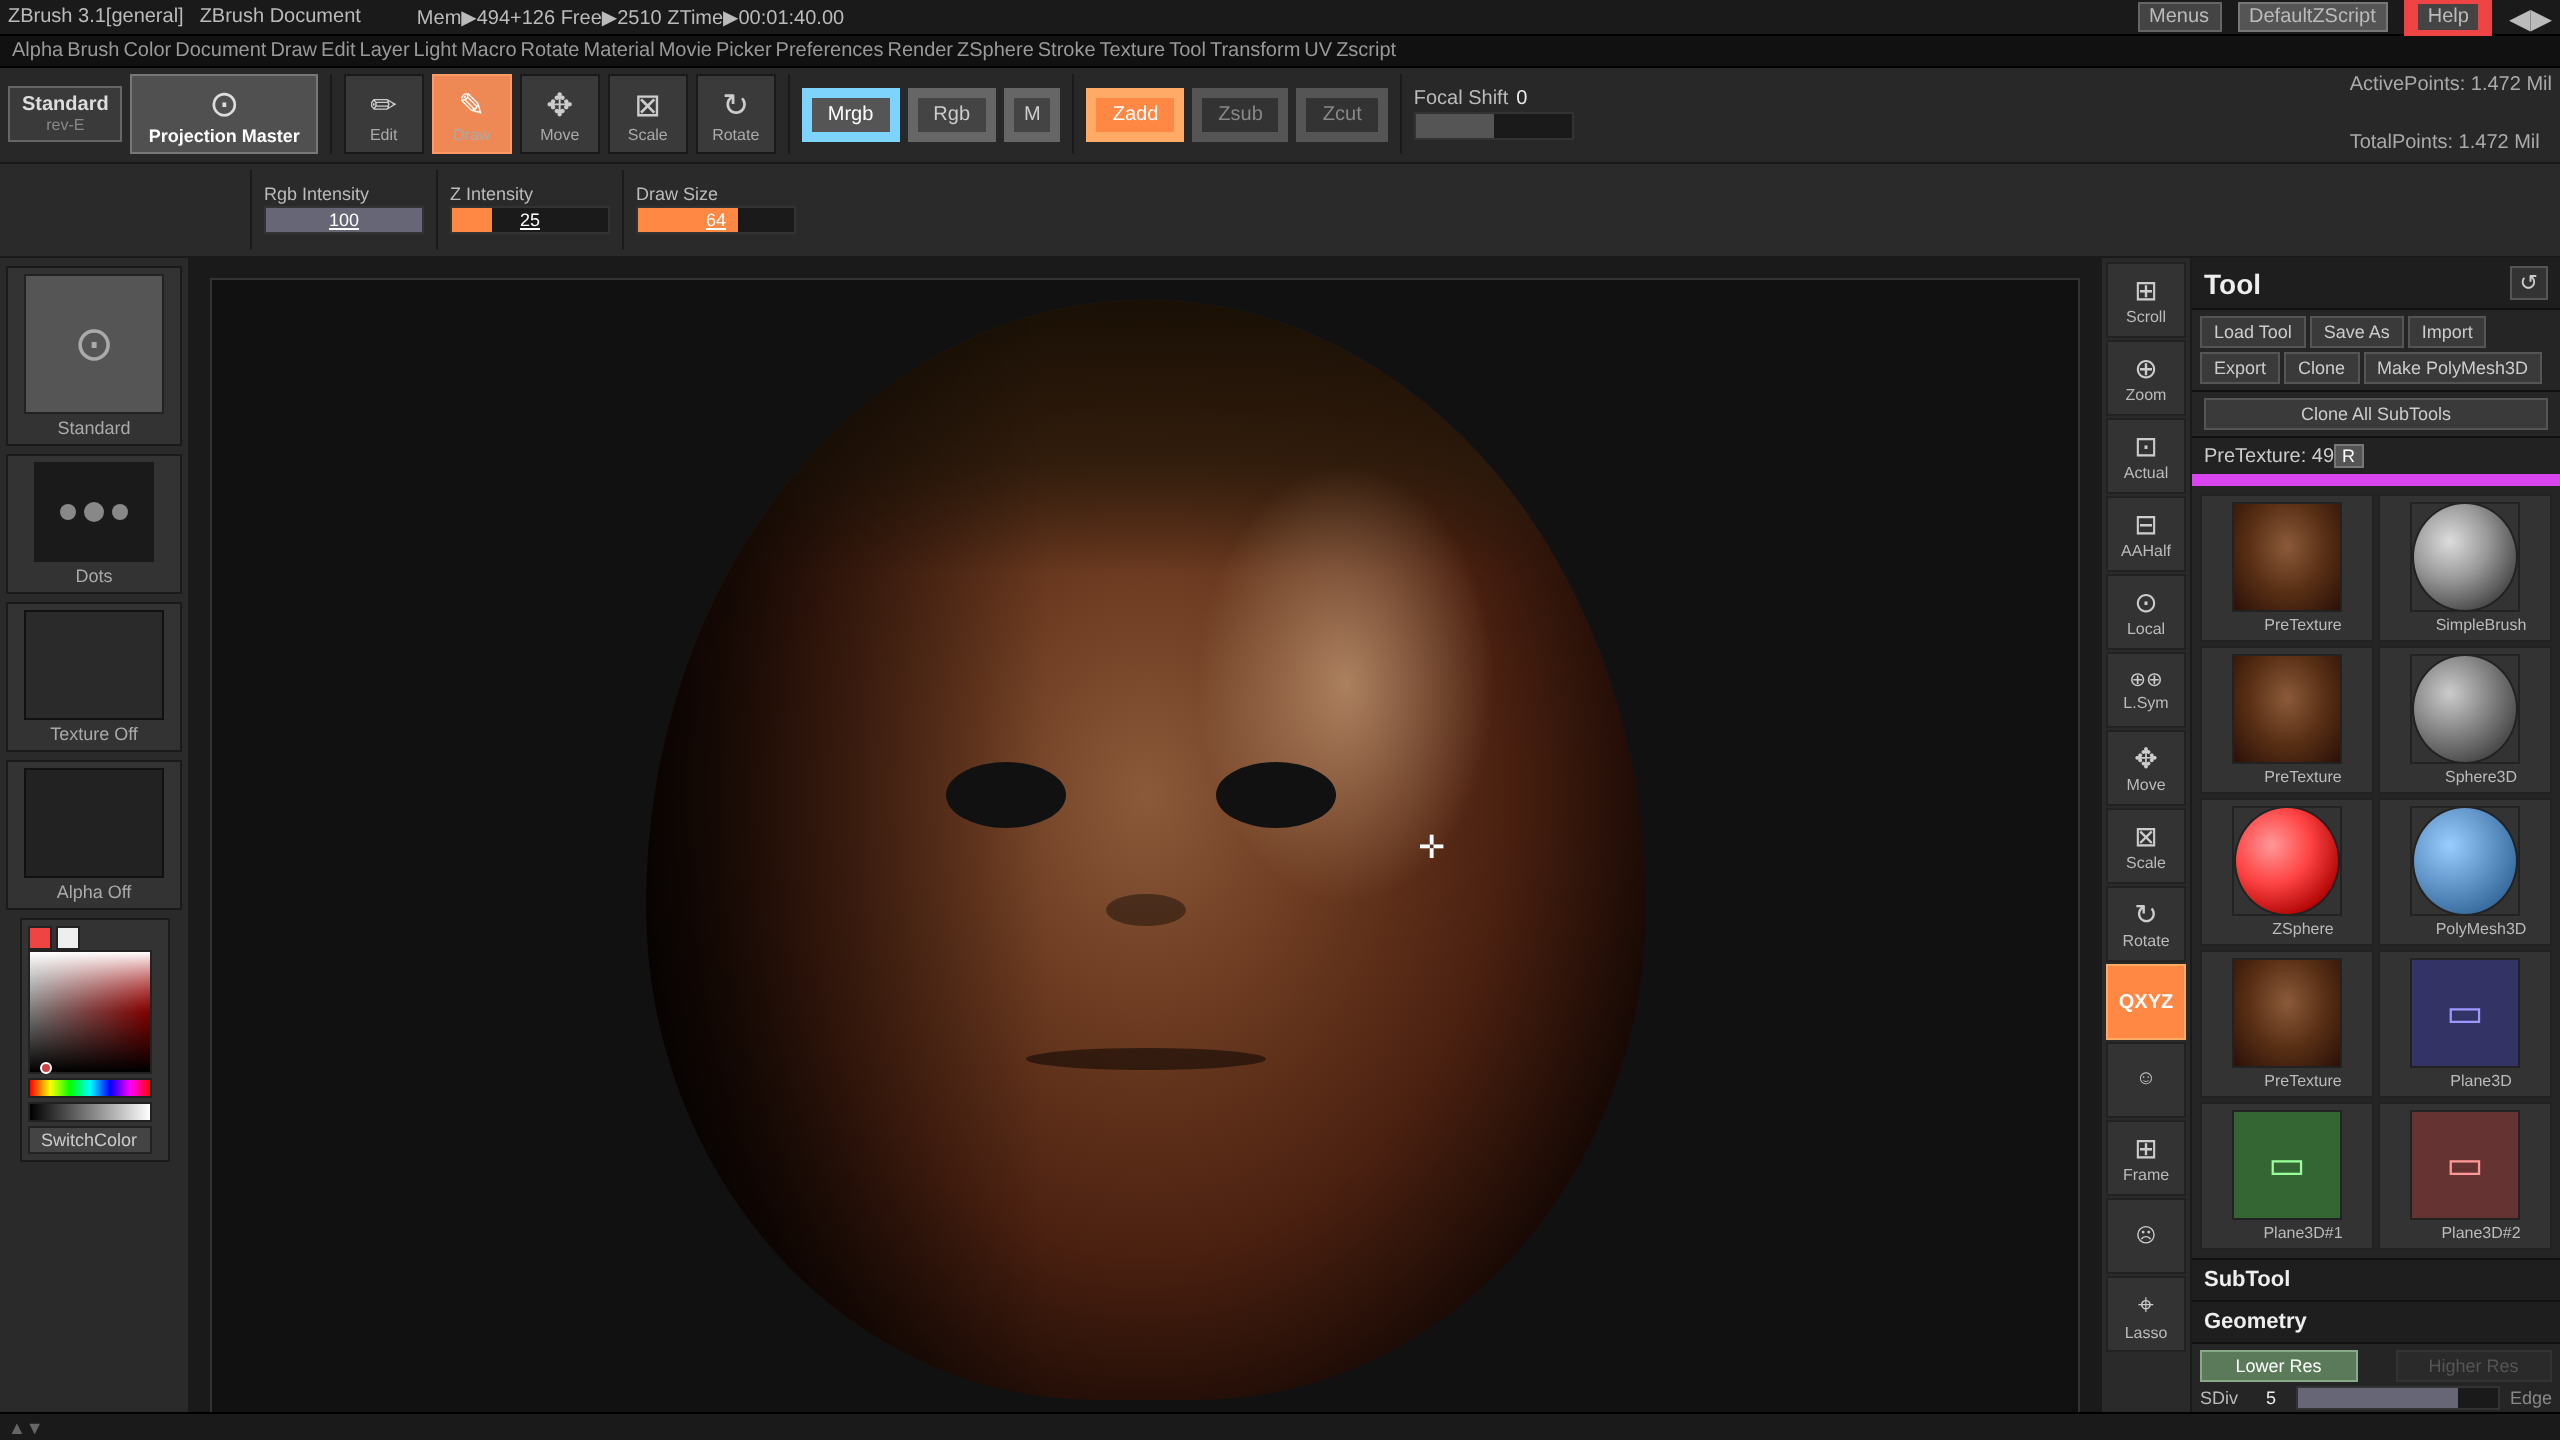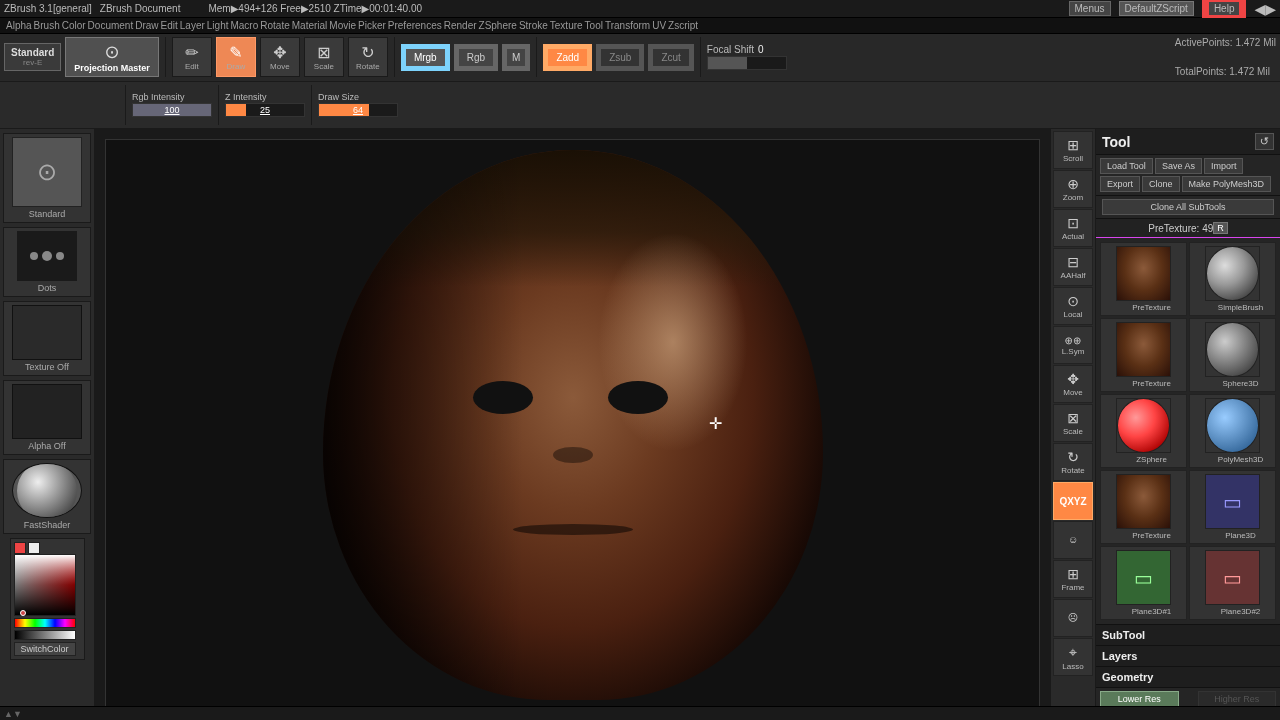--- a/index.html
+++ b/index.html
@@ -78,21 +78,21 @@
     .stats-group { margin-left: auto; display: flex; flex-direction: column; gap: 18px; font-size: 10px; color: #aaa; }
 
     
     #tool-header { background: #1e1e1e; padding: 4px 6px; display: flex; align-items: center; justify-content: space-between; border-bottom: 1px solid #111; }
     .tool-title { font-size: 14px; color: #eee; font-weight: bold; }
     .refresh-btn { background: #333; border: 1px solid #555; color: #ccc; font-size: 11px; cursor: pointer; padding: 1px 4px; }
     
     #tool-actions { padding: 3px 4px; display: flex; flex-wrap: wrap; gap: 2px; border-bottom: 1px solid #111; }
     .action-btn { background: #3a3a3a; border: 1px solid #555; color: #ccc; font-size: 9px; padding: 2px 6px; cursor: pointer; }
     
-    #pretexture-row { padding: 3px 6px; display: flex; align-items: center; justify-content: center; background: #222; border-bottom: 1px solid #d946ef; }
+    #pretexture-row { padding: 3px 6px; display: flex; align-items: center; justify-content: flex-start; background: #222; border-bottom: 6px solid #d946ef; }
     .pretexture-label { font-size: 10px; color: #ccc; }
     .r-badge { background: #555; border: 1px solid #777; color: #fff; font-size: 9px; padding: 0 3px; }
     
     #tool-items-grid { display: grid; grid-template-columns: 1fr 1fr; gap: 2px; padding: 4px; border-bottom: 1px solid #111; }
     .tool-item { background: #333; border: 1px solid #222; display: flex; flex-direction: column; align-items: center; padding: 3px; cursor: pointer; }
     .tool-item-preview { width: 55px; height: 55px; border: 1px solid #222; display: flex; align-items: center; justify-content: center; overflow: hidden; }
     .tool-item-label { font-size: 8px; color: #bbb; margin-top: 2px; padding-left: 16px; }
     
     
     .section-header { background: #1e1e1e; padding: 4px 6px; color: #eee; font-size: 11px; font-weight: bold; cursor: pointer; border-bottom: 1px solid #111; display: flex; align-items: center; gap: 4px; }
@@ -296,26 +296,20 @@
       <div class="left-section">
         <div class="texture-box"></div>
         <span class="left-section-label">Texture Off</span>
       </div>
 
       <div class="left-section">
         <div class="alpha-box"></div>
         <span class="left-section-label">Alpha Off</span>
       </div>
 
-      <div class="left-section">
-        <div class="shader-box">
-          <div style="width:60px;height:60px;background:radial-gradient(circle at 35% 35%, #eee 0%, #999 40%, #444 80%, #111 100%);border-radius:50%;"></div>
-        </div>
-        <span class="left-section-label">FastShader</span>
-      </div>
 
       <div class="color-picker-box">
         <div style="display:flex;gap:2px;">
           <div style="width:12px;height:12px;background:#e44;border:1px solid #222;"></div>
           <div style="width:12px;height:12px;background:#eee;border:1px solid #222;"></div>
         </div>
         <div class="color-gradient">
           <div class="color-dot"></div>
         </div>
         <div class="hue-bar"></div>
@@ -497,23 +491,20 @@
             <span style="color:#f99;font-size:20px;">▭</span>
           </div>
           <span class="tool-item-label">Plane3D#2</span>
         </div>
       </div>
 
       <div class="section-header">
         <span>SubTool</span>
       </div>
 
-      <div class="section-header">
-        <span>Layers</span>
-      </div>
 
       <div class="section-header">
         <span>Geometry</span>
       </div>
 
       <div class="section-content">
 
         <div class="geo-btn-row">
           <button class="geo-btn active">Lower Res</button>
           <button class="geo-btn disabled">Higher Res</button>

